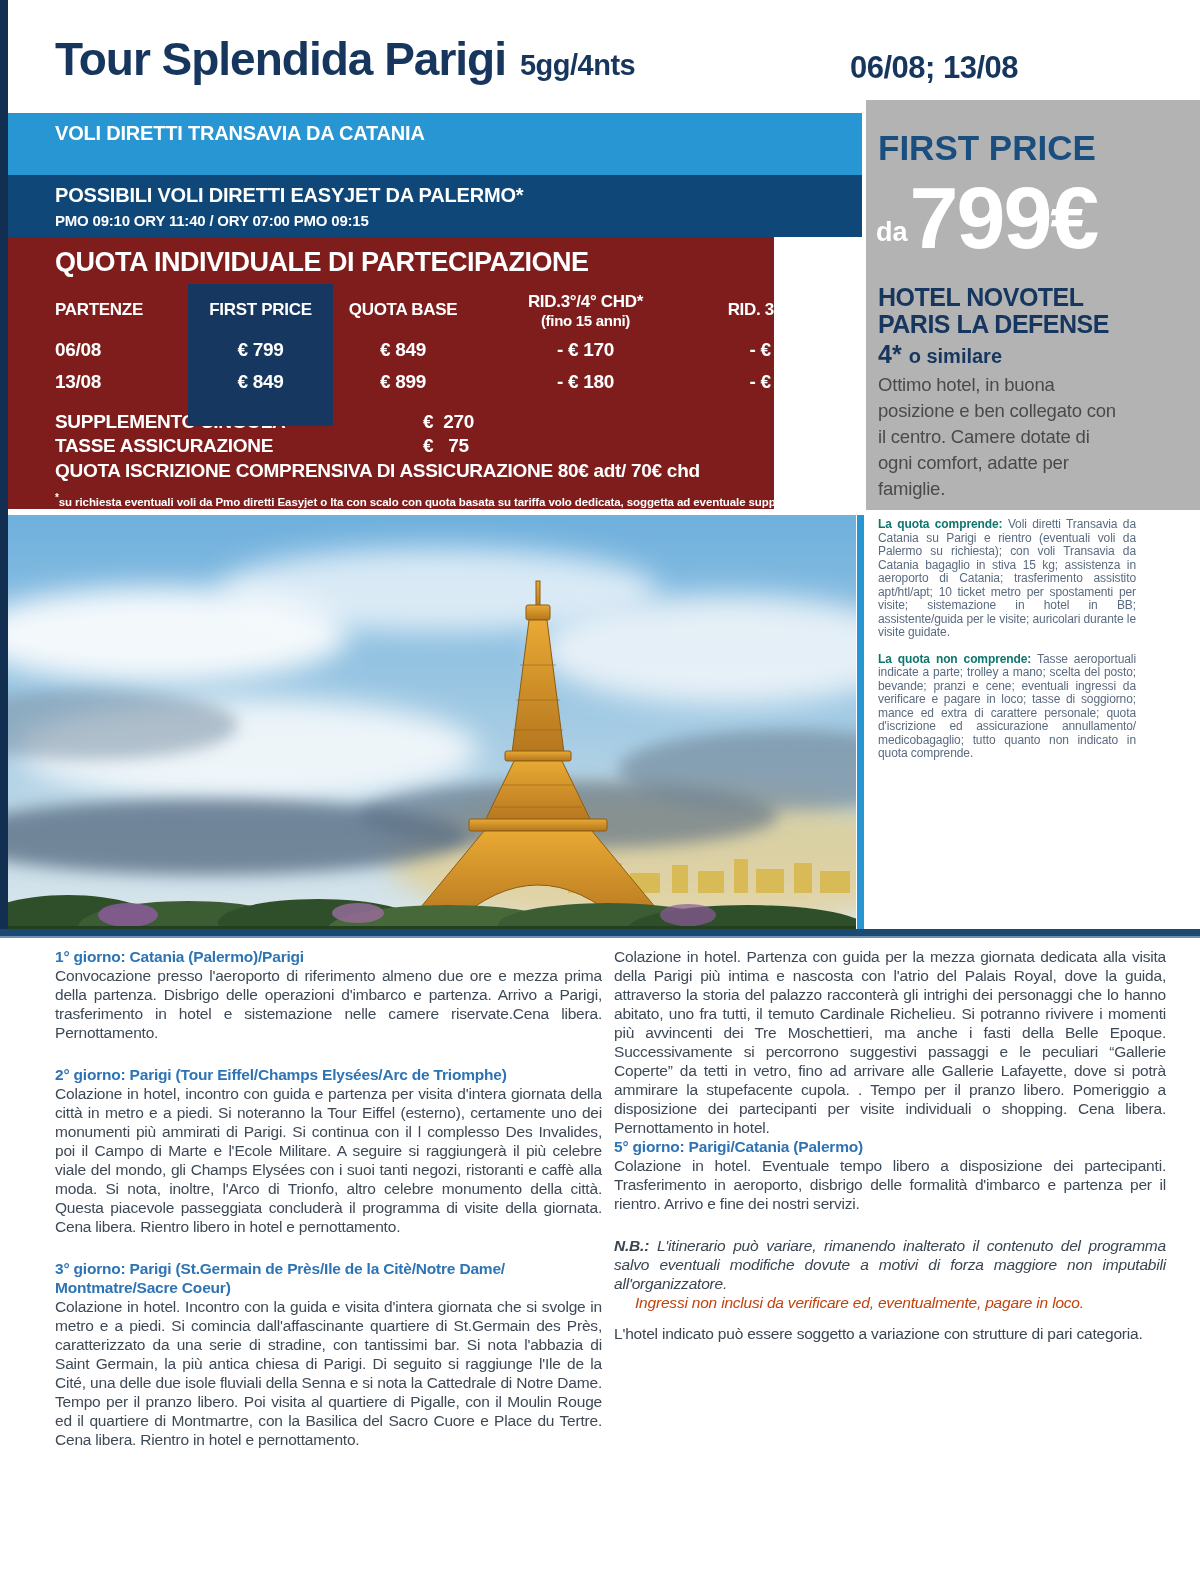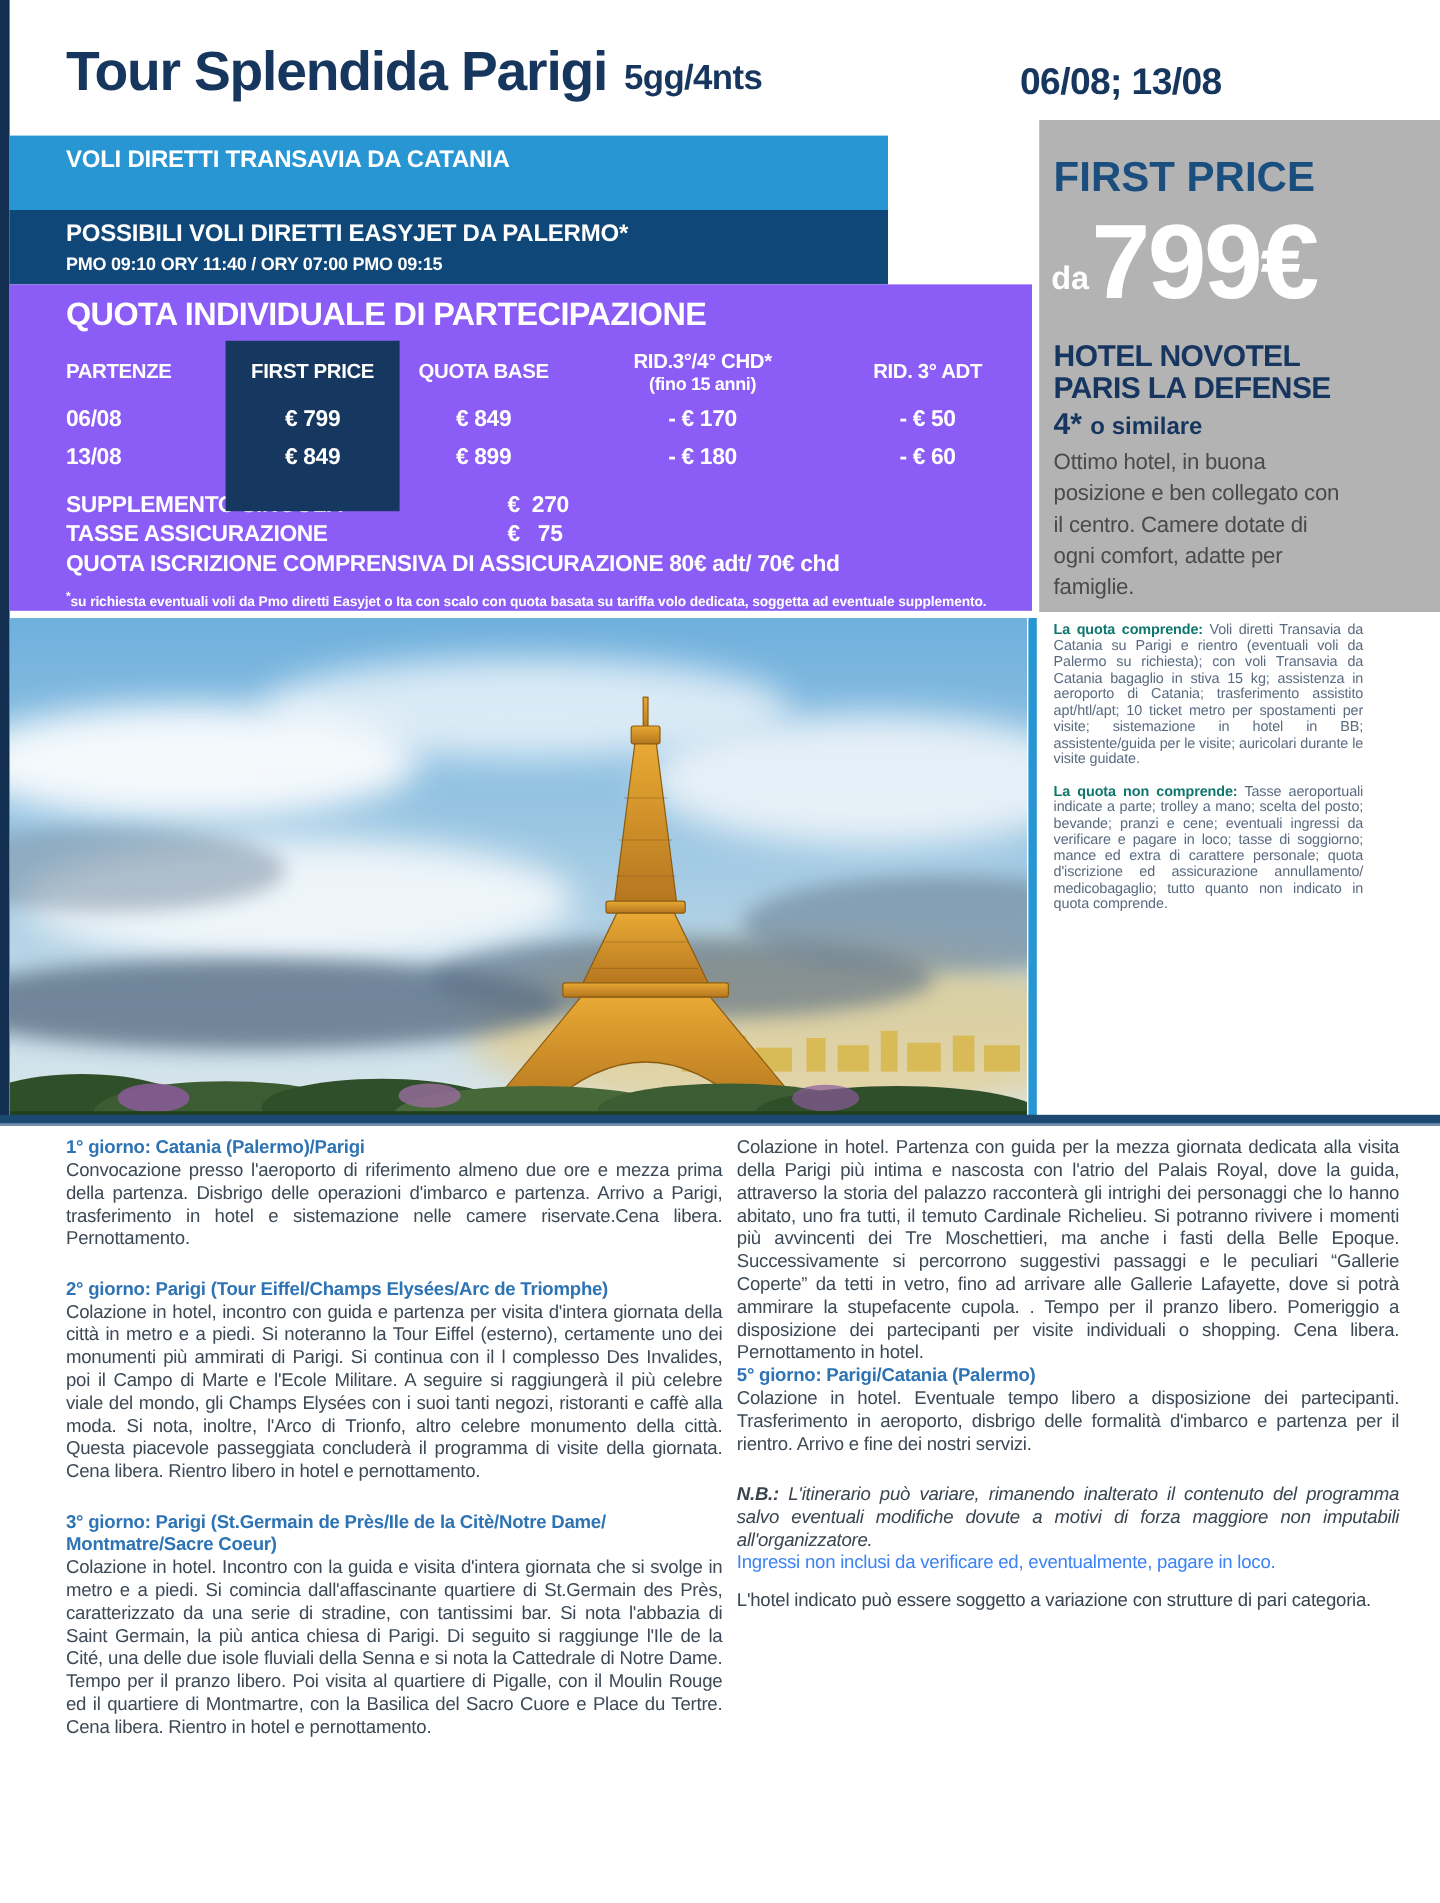--- a/index.html
+++ b/index.html
@@ -10,28 +10,28 @@
   
   .left-strip{left:0;top:0;width:8px;height:936px;background:#122f52;}
 
   
   .title-row{left:55px;top:36px;display:flex;align-items:flex-end;gap:14px;}
   .main-title{font-size:46px;font-weight:bold;color:#17365d;letter-spacing:-1px;line-height:1;}
   .duration{font-size:29px;font-weight:bold;color:#17365d;letter-spacing:-0.5px;line-height:1.15;}
   .dates{left:850px;top:50px;font-size:31px;font-weight:bold;color:#17365d;letter-spacing:-0.5px;}
 
   
-  .box{left:8px;width:732px;padding-left:47px;box-sizing:border-box;color:#fff;}
+  .box{left:8px;width:854px;padding-left:47px;box-sizing:border-box;color:#fff;}
   .box-catania{top:113px;height:62px;background:#2796d3;}
   .box-palermo{top:175px;height:62px;background:#0f4779;}
   .box-title{font-size:20px;font-weight:bold;letter-spacing:-0.2px;padding-top:9px;}
   .box-times{font-size:15px;font-weight:bold;letter-spacing:-0.2px;margin-top:5px;}
 
   
-  .box-quota{top:237px;height:272px;background:#8b5cf6;left:8px;width:852px;box-sizing:border-box;padding:10px 0 0 47px;color:#fff;}
+  .box-quota{top:237px;height:272px;background:#7f1d1d;left:8px;width:766px;box-sizing:border-box;padding:10px 0 0 47px;color:#fff;}
   .quota-heading{font-size:27px;font-weight:bold;letter-spacing:-0.5px;}
   .quota-table{position:relative;margin-top:8px;display:grid;grid-template-columns:133px 145px 140px 225px 150px;align-items:center;}
   .fp-highlight{position:absolute;left:133px;top:-2px;width:145px;height:142px;background:#16375f;z-index:0;}
   .qcell{position:relative;z-index:1;font-weight:bold;letter-spacing:-0.3px;}
   .qhead{font-size:17px;height:48px;display:flex;flex-direction:column;justify-content:center;}
   .qrow{font-size:19px;height:32px;display:flex;align-items:center;}
   .c-center{text-align:center;align-items:center;justify-content:center;}
   .chd-sub{font-size:15px;font-weight:bold;}
   .supplements{margin-top:12px;}
   .supp-row{font-size:19px;font-weight:bold;letter-spacing:-0.3px;line-height:24px;white-space:pre;}
@@ -66,21 +66,21 @@
 
   
   .col{top:947px;font-size:15.5px;line-height:19px;color:#3e4956;text-align:justify;letter-spacing:-0.2px;}
   .col-left{left:55px;width:547px;}
   .col-right{left:614px;width:552px;}
   .day{margin-bottom:23px;}
   .day.tight{margin-bottom:0;}
   .day-title{font-weight:bold;color:#2e74b5;text-align:left;}
   .nb{font-style:italic;color:#3a4550;}
   .nb-label{font-weight:bold;}
-  .nb-par2{color:#3b82f6;}
+  .nb-par2{font-style:italic;color:#c2410c;margin-left:21px;}
   .nb-par3{color:#3a4550;margin-top:12px;}
 </style>
 </head>
 <body>
 
 <div class="page">
 
   <div class="abs left-strip"></div>
 
   <div class="abs title-row">

